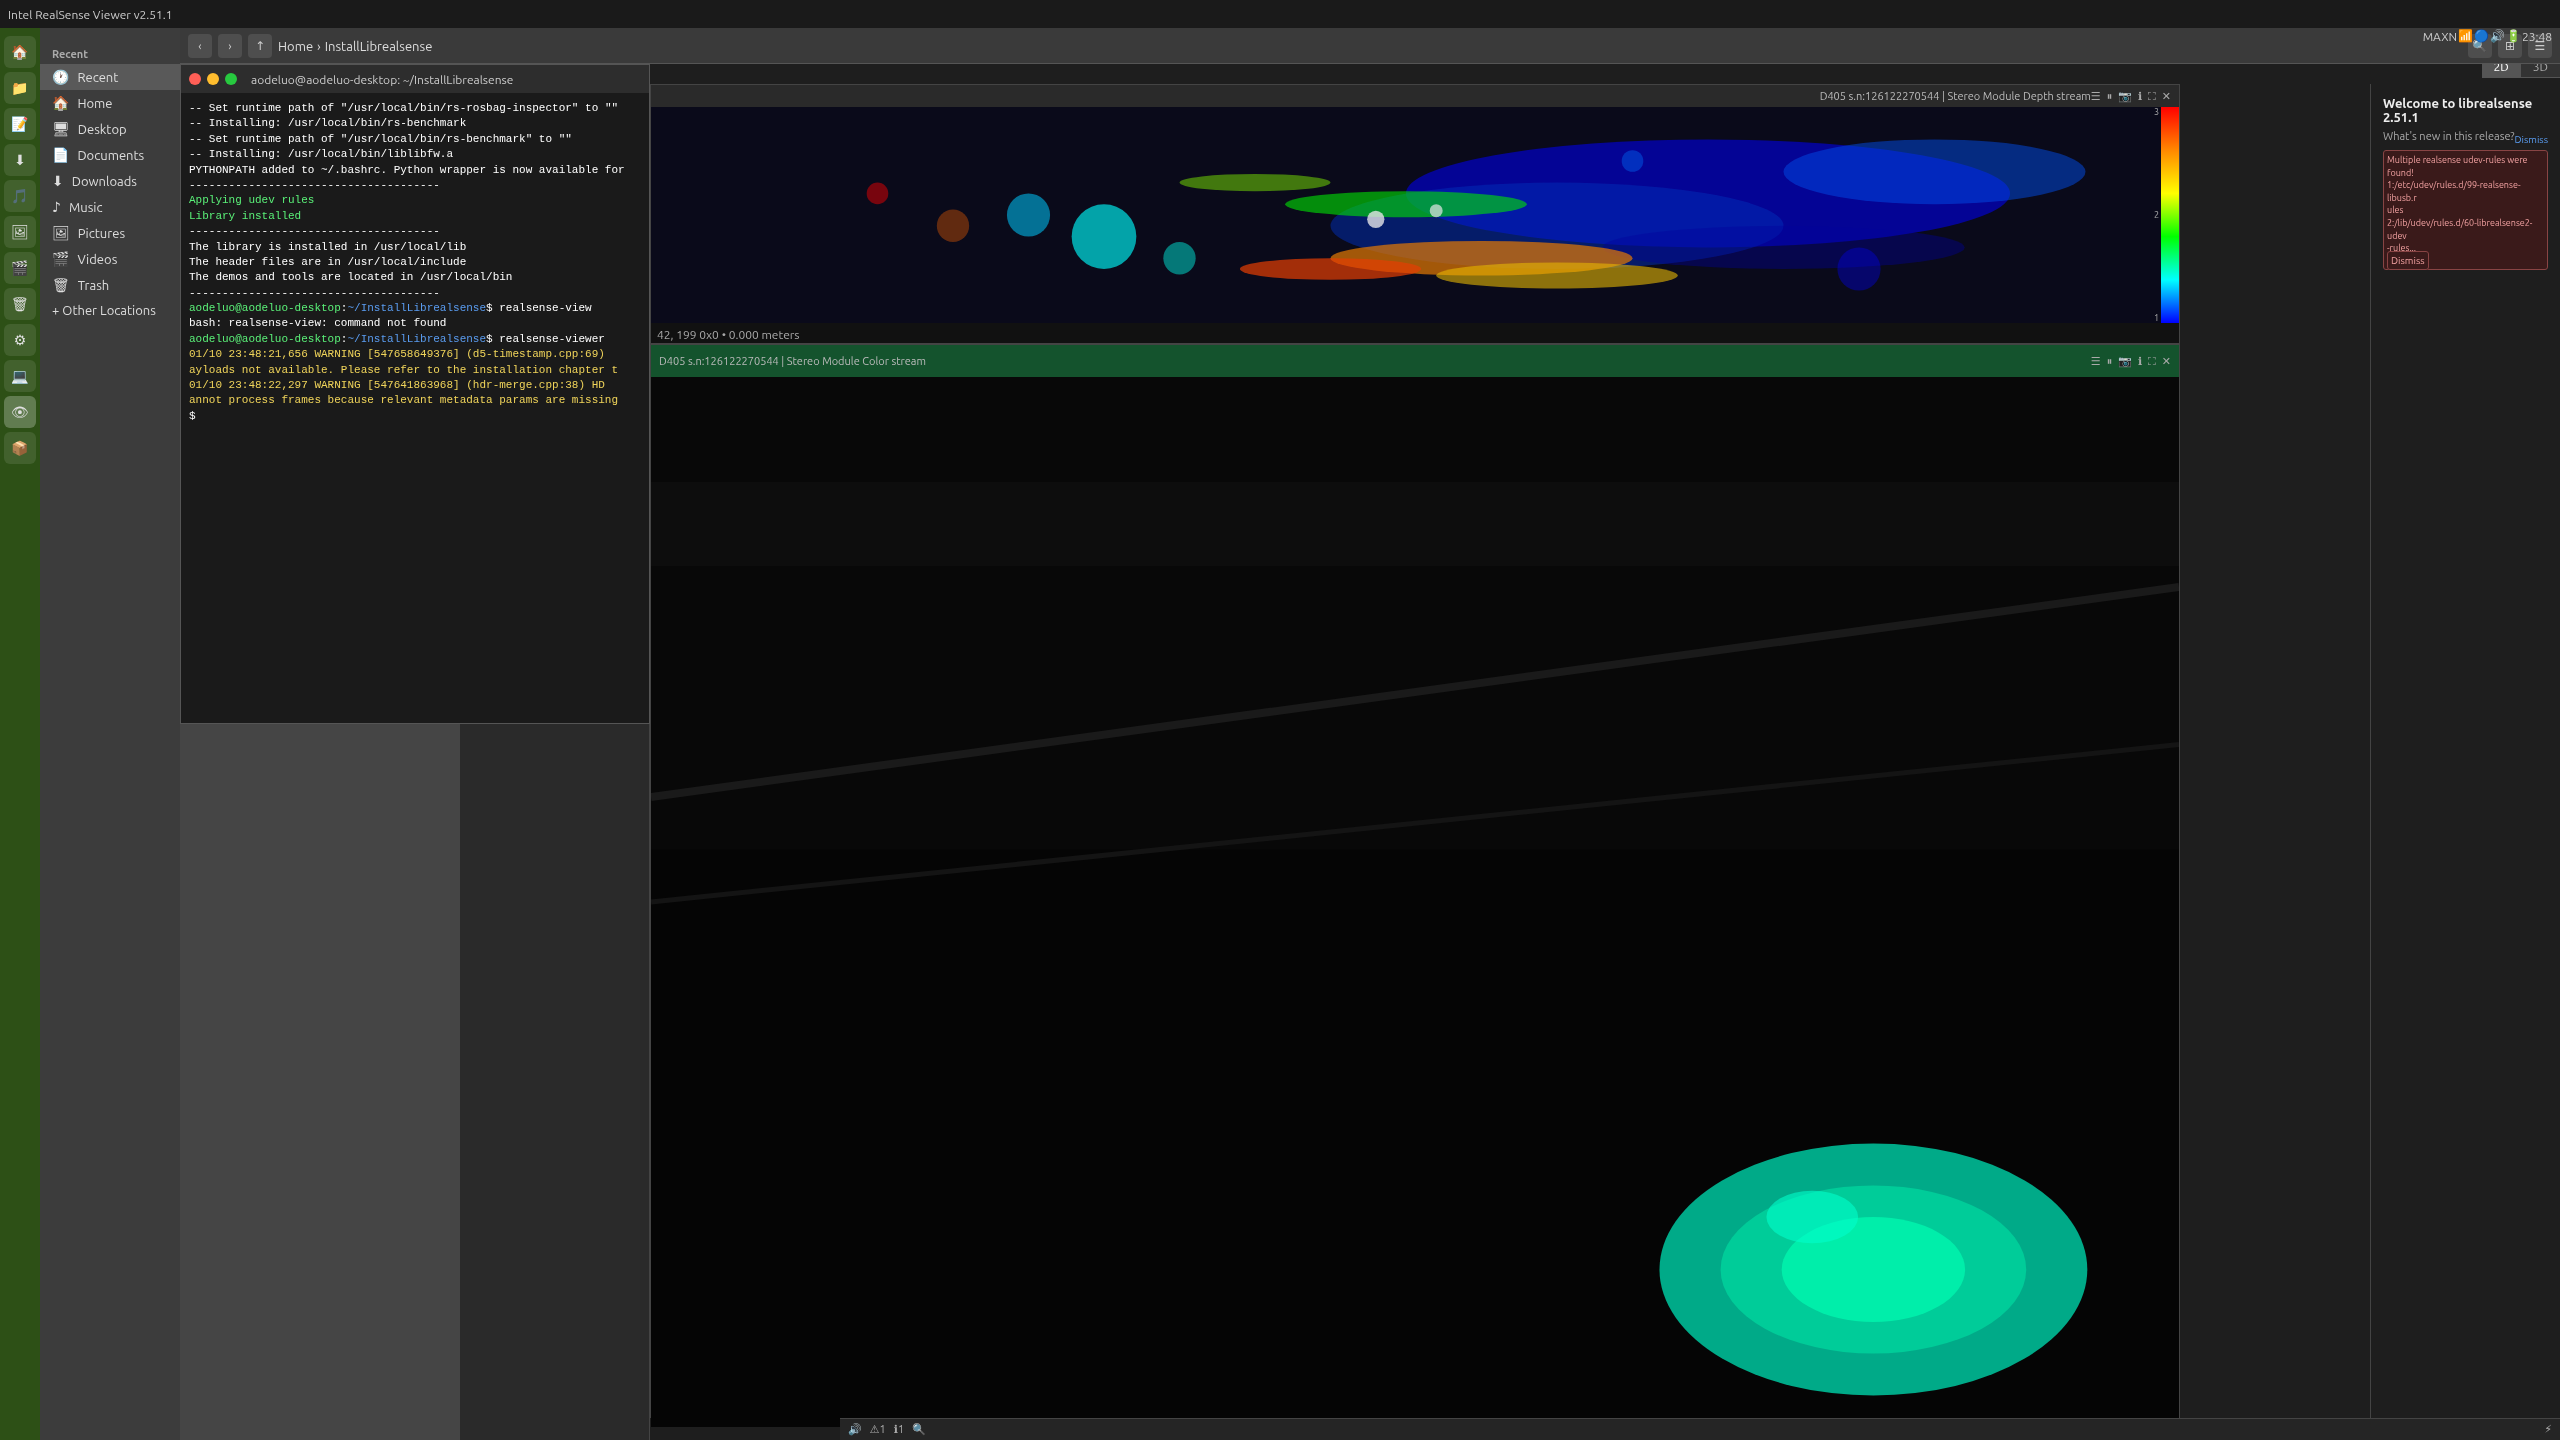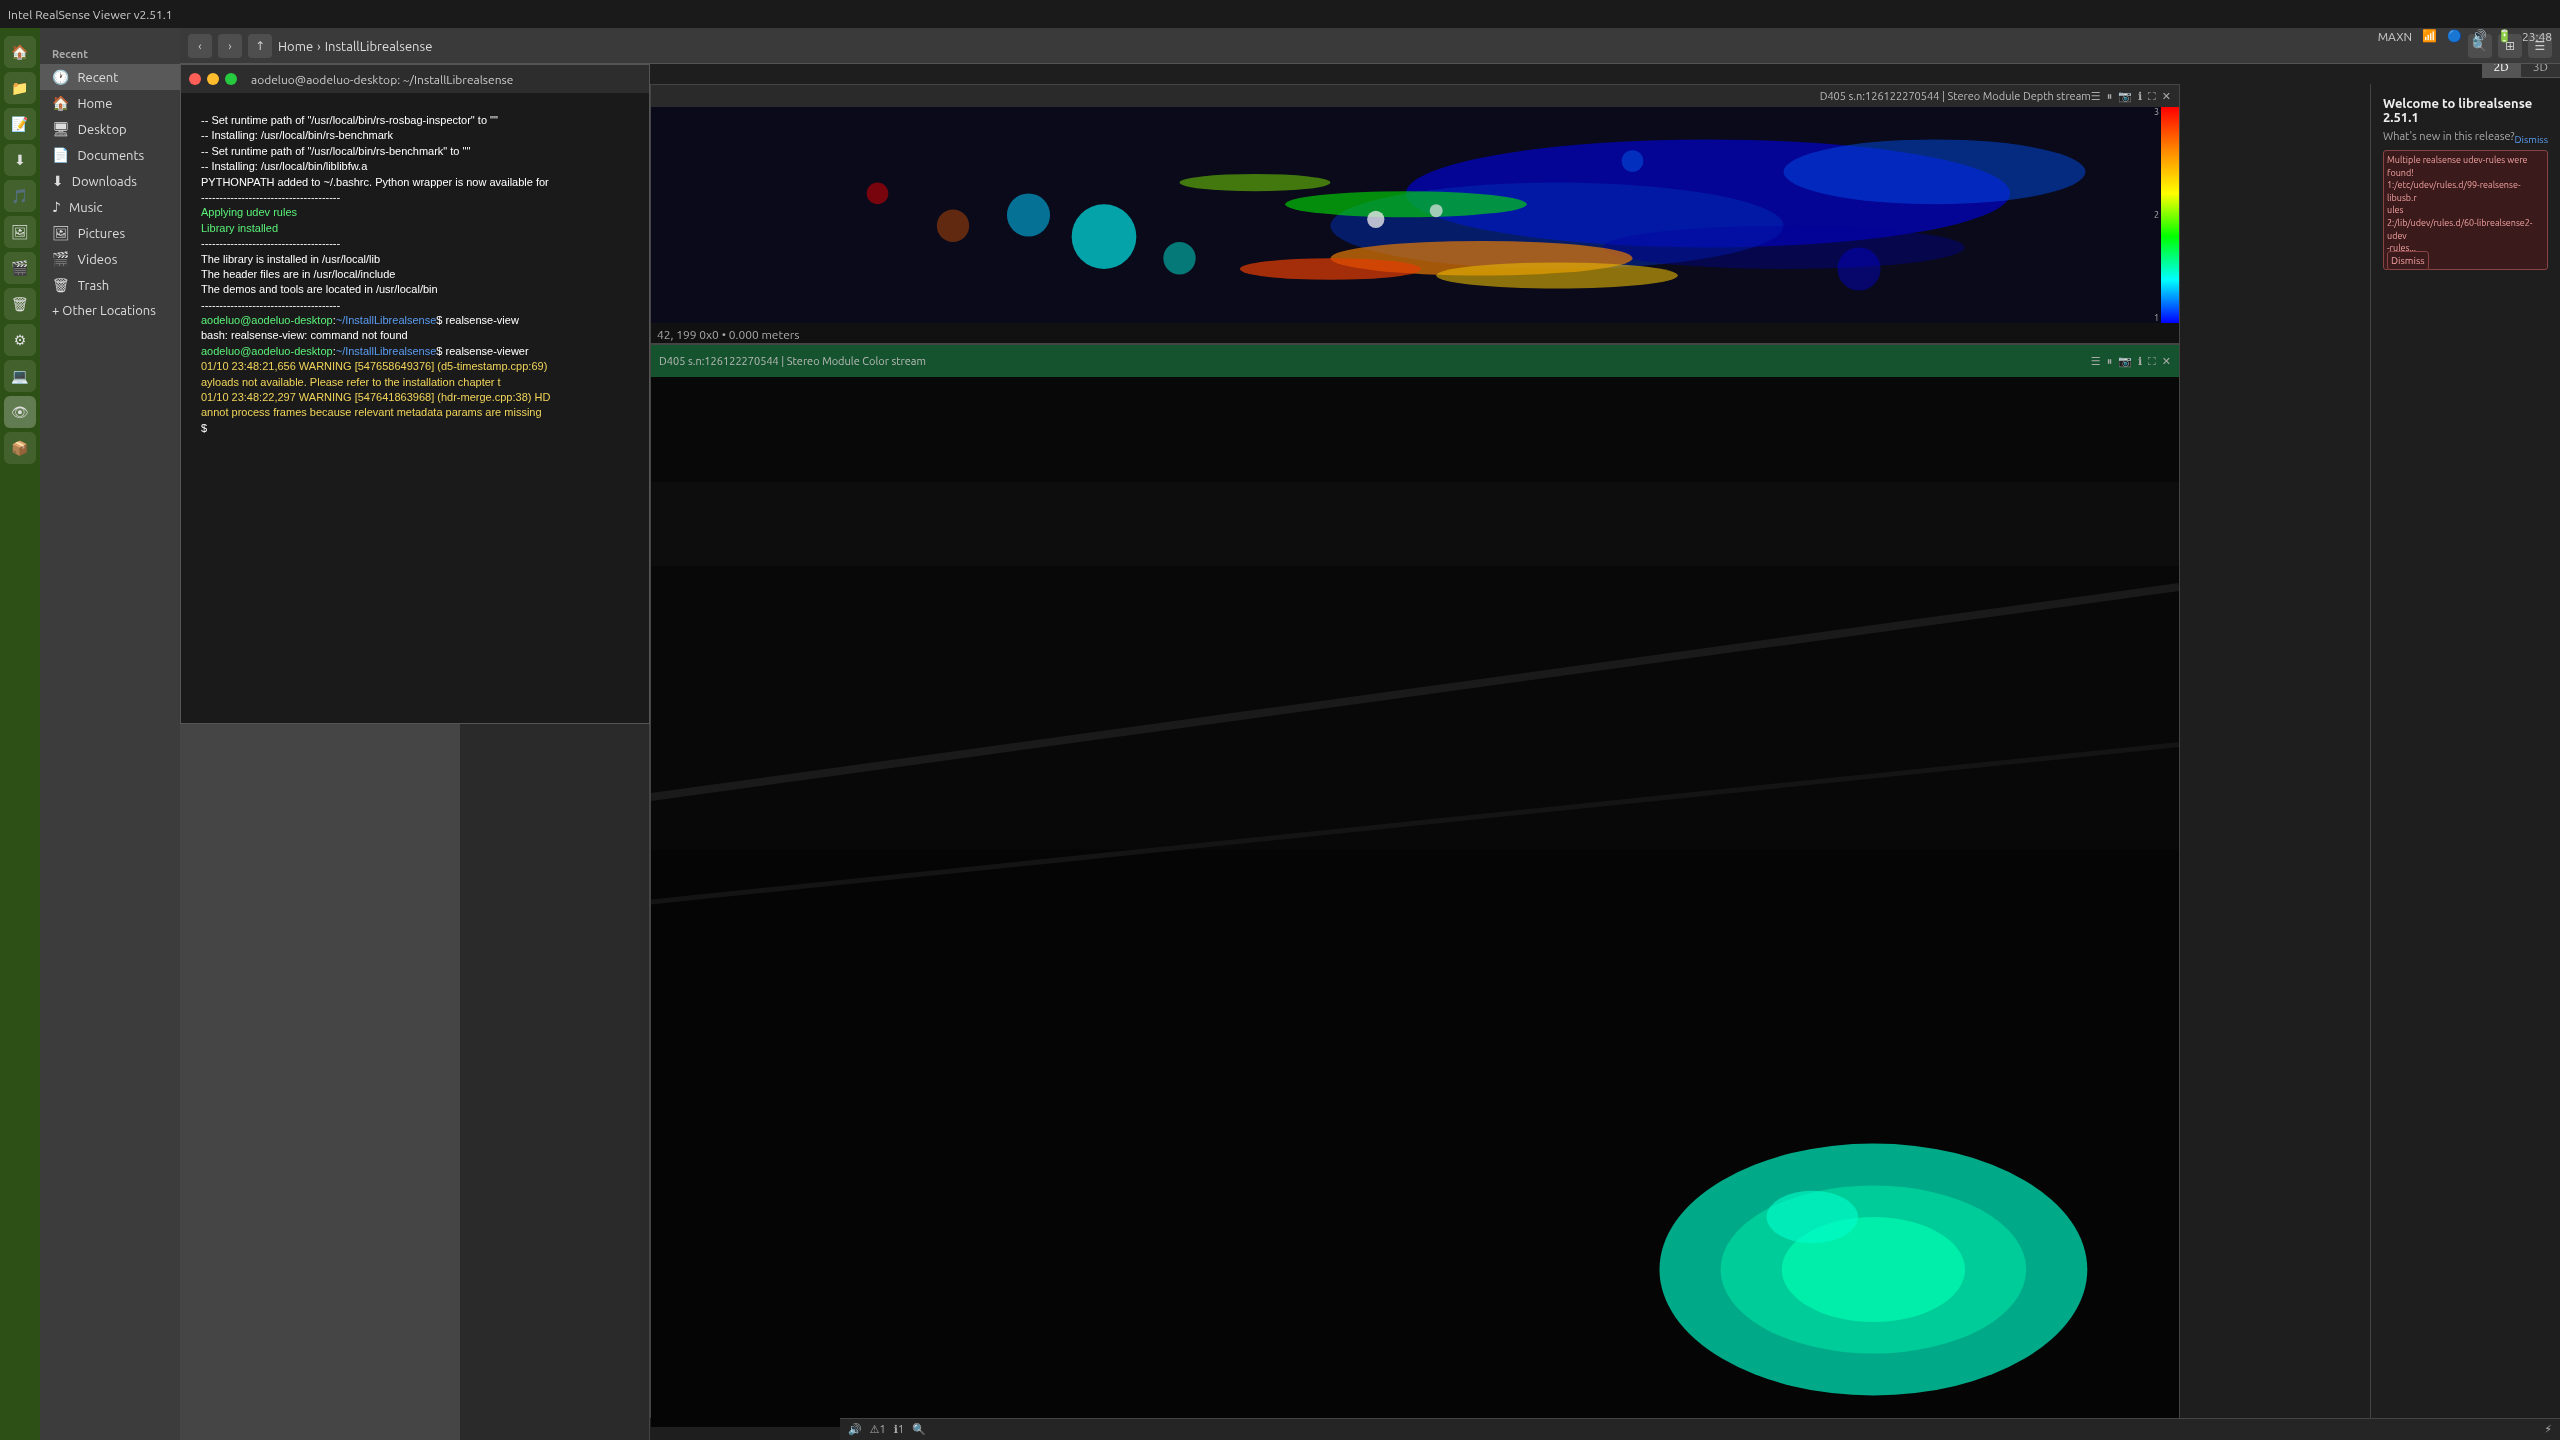--- a/index.html
+++ b/index.html
@@ -19,21 +19,21 @@
       top: 0; left: 0; right: 0;
       height: 28px;
       background: #1a1a1a;
       display: flex;
       align-items: center;
       justify-content: space-between;
       padding: 0 8px;
       z-index: 100;
     }
     #topbar-left { display: flex; align-items: center; gap: 6px; font-size: 12px; color: #ccc; }
-    #topbar-right { display: flex; align-items: center; gap: 10px; font-size: 12px; color: #ccc; margin-top: 44px; }
+    #topbar-right { display: flex; align-items: center; gap: 1px; font-size: 12px; color: #ccc; margin-top: 44px; }
 
     
     #dock {
       position: absolute;
       top: 28px; left: 0;
       width: 40px;
       bottom: 0;
       background: #2d5016;
       display: flex;
       flex-direction: column;
@@ -149,22 +149,22 @@
       display: flex; align-items: center; padding: 0 8px; gap: 6px;
       font-size: 12px; color: #ccc;
     }
     .window-btn {
       width: 12px; height: 12px; border-radius: 50%; cursor: pointer;
     }
     .btn-close { background: #ff5f56; }
     .btn-min { background: #ffbd2e; }
     .btn-max { background: #27c93f; }
     #terminal-content {
-      padding: 20px;
-      font-family: Liberation Sans, sans-serif;
+      padding: 8px;
+      font-family: Liberation Mono, monospace;
       font-size: 11px;
       color: #ddd;
       height: calc(100% - 28px);
       overflow: hidden;
       background: #1a1a1a;
     }
     .term-green { color: #5af078; }
     .term-yellow { color: #f0d45a; }
     .term-white { color: #ffffff; }
     .term-blue { color: #5a9cf0; }

